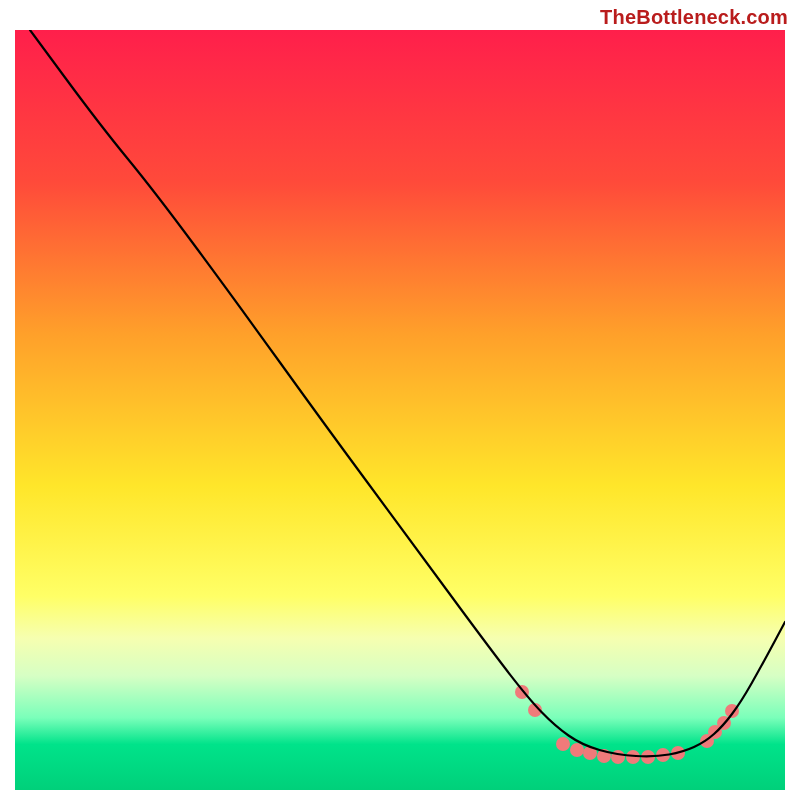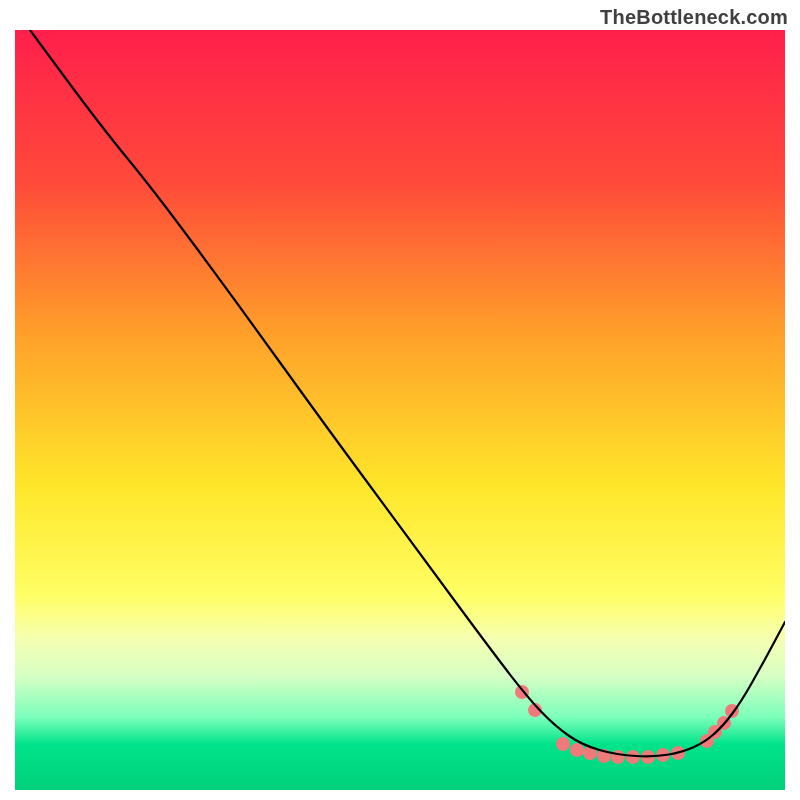--- a/index.html
+++ b/index.html
@@ -16,21 +16,21 @@
     width: 800px;
     height: 800px;
     box-sizing: border-box;
   }
   .watermark {
     position: absolute;
     top: 6px;
     right: 12px;
     font-size: 20px;
     font-weight: 600;
-    color: #404040;
+    color: #b91c1c;
     letter-spacing: 0.2px;
   }
   .plot-area {
     position: absolute;
     left: 15px;
     top: 30px;
     width: 770px;
     height: 760px;
   }
   svg {

